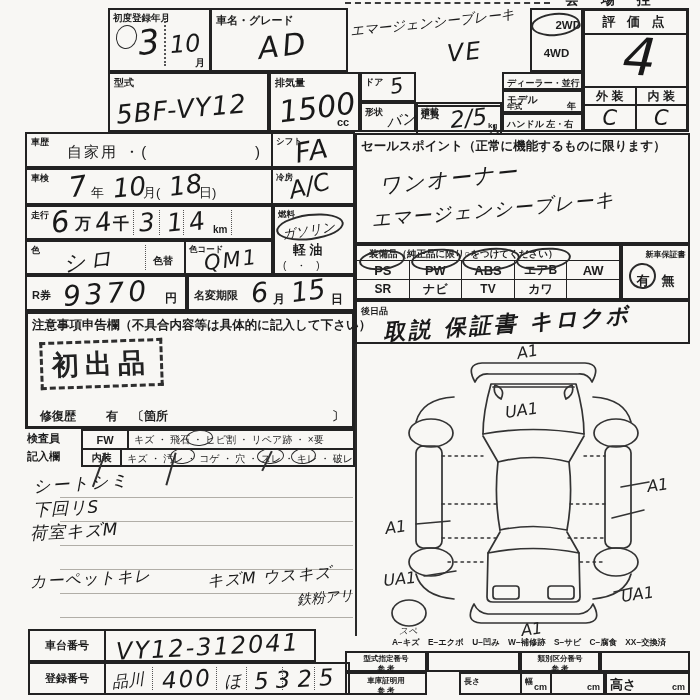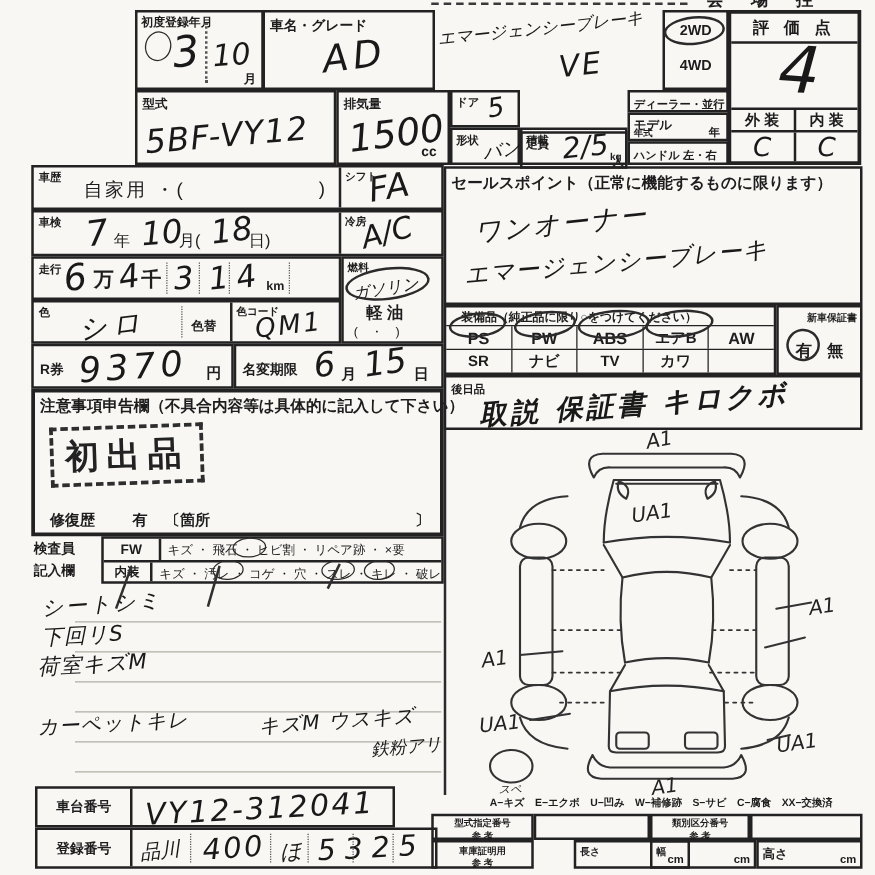--- a/index.html
+++ b/index.html
@@ -41,21 +41,21 @@
     <span class="lbl" style="position:absolute;left:4px;top:3px;font-size:11px;">車名・グレード</span>
     <span class="hw" style="position:absolute;left:46px;top:18px;font-size:30px;letter-spacing:4px;transform:rotate(-7deg);">AD</span>
   </div>
 
   <div class="p" style="left:347px;top:8px;width:184px;height:64px;">
     <span class="hw" style="position:absolute;left:3px;top:6px;font-size:13.5px;transform:rotate(-6deg);">エマージェンシーブレーキ</span>
     <span class="hw" style="position:absolute;left:100px;top:30px;font-size:24px;letter-spacing:2px;transform:rotate(-6deg);">VE</span>
   </div>
 
   <div class="box" style="left:530px;top:8px;width:53px;height:64px;">
-    <div class="lbl" style="text-align:center;font-size:11.5px;margin-top:9px;">2WD</div>
+    <div class="lbl" style="text-align:right;font-size:11.5px;margin-top:9px;">2WD</div>
     <div class="lbl" style="text-align:center;font-size:11.5px;margin-top:16px;">4WD</div>
   </div>
   <div class="circ" style="left:531px;top:13px;width:49px;height:23px;transform:rotate(-5deg);"></div>
 
   <div class="box b3" style="left:582px;top:8px;width:107px;height:124px;">
     <div class="lbl" style="text-align:center;font-size:13px;letter-spacing:4px;border-bottom:2px solid #222;padding:2px 0;">評 価 点</div>
     <div class="p" style="left:0;top:20px;width:101px;height:55px;">
       <span class="hw" style="position:absolute;left:38px;top:-4px;font-size:52px;transform:rotate(4deg);z-index:3;">4</span>
     </div>
     <div class="p" style="left:0;top:75px;width:101px;height:20px;border-top:2px solid #222;border-bottom:2px solid #222;display:flex;">
@@ -367,19 +367,19 @@
   </div>
   <div class="box" style="left:427px;top:672px;width:93px;height:23px;margin-left:32px;">
     <span class="lbl" style="position:absolute;left:3px;top:2px;font-size:8px;">長さ</span>
     <span class="lbl" style="position:absolute;right:3px;bottom:1px;font-size:9px;">cm</span>
   </div>
   <div class="box" style="left:520px;top:672px;width:85px;height:23px;">
     <span class="lbl" style="position:absolute;left:3px;top:2px;font-size:8px;">幅</span>
     <span class="lbl" style="position:absolute;right:3px;bottom:1px;font-size:9px;">cm</span>
   </div>
   <div class="box" style="left:605px;top:672px;width:85px;height:23px;">
-    <span class="lbl" style="position:absolute;left:3px;top:2px;font-size:10px;">高さ</span>
+    <span class="lbl" style="position:absolute;left:3px;top:2px;font-size:13px;">高さ</span>
     <span class="lbl" style="position:absolute;right:3px;bottom:1px;font-size:9px;">cm</span>
   </div>
 
   <div class="p" style="left:355px;top:344px;width:0;height:292px;border-left:2px solid #2a2a2a;"></div>
 
 </div>
 
 </body></html>

